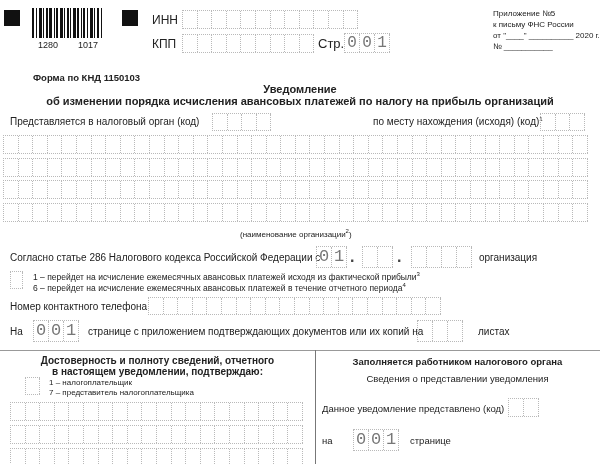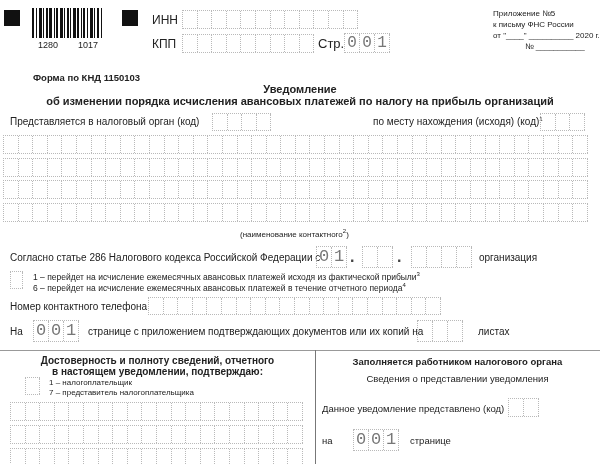--- a/index.html
+++ b/index.html
@@ -80,21 +80,21 @@
 <div class="lbl" style="left:318px;top:36px;font-size:13px;">Стр.</div>
 <div class="cells" style="left:344px;top:33px;height:18px;">
   <div class="cell" style="width:15px;font-size:16px;line-height:18px">0</div>
   <div class="cell" style="width:15px;font-size:16px;line-height:18px">0</div>
   <div class="cell" style="width:15px;font-size:16px;line-height:18px">1</div>
 </div>
 
 <div class="lbl small" style="left:493px;top:9px;">Приложение №5</div>
 <div class="lbl small" style="left:493px;top:20px;">к письму ФНС России</div>
 <div class="lbl small" style="left:493px;top:31px;">от "____" __________ 2020 г.</div>
-<div class="lbl small" style="left:493px;top:42px;margin-left:32px;">№ ___________</div>
+<div class="lbl small" style="left:493px;top:42px;">№ ___________</div>
 
 <div class="lbl bold" style="left:33px;top:72px;font-size:9.5px;">Форма по КНД 1150103</div>
 <div class="lbl bold" style="left:0;width:600px;text-align:center;top:83px;font-size:11px;">Уведомление</div>
 <div class="lbl bold" style="left:0;width:600px;text-align:center;top:95px;font-size:11px;">об изменении порядка исчисления авансовых платежей по налогу на прибыль организаций</div>
 
 <div class="lbl" style="left:10px;top:116px;">Представляется в налоговый орган (код)</div>
 <div class="cells" style="left:212px;top:113px;height:16px;">
   <div class="cell" style="width:14.6px"></div>
     <div class="cell" style="width:14.6px"></div>
     <div class="cell" style="width:14.6px"></div>
@@ -271,21 +271,21 @@
       <div class="cell" style="width: 14.6px;"></div>
       <div class="cell" style="width: 14.6px;"></div>
       <div class="cell" style="width: 14.6px;"></div>
       <div class="cell" style="width: 14.6px;"></div>
       <div class="cell" style="width: 14.6px;"></div>
       <div class="cell" style="width: 14.6px;"></div>
       <div class="cell" style="width: 14.6px;"></div>
     </div>
   </div>
 
-<div class="lbl small" style="left:240px;top:228px;"><span>(наименование контактного</span><span class="sup">2</span><span>)</span></div>
+<div class="lbl small" style="left:240px;top:228px;"><span>(наименование организации</span><span class="sup">2</span><span>)</span></div>
 
 <div class="lbl" style="left:10px;top:252px;">Согласно статье 286 Налогового кодекса Российской Федерации с</div>
 <div class="cells" style="left:316px;top:246px;height:20px;">
   <div class="cell" style="width:15px;font-size:17px;line-height:20px">0</div>
   <div class="cell" style="width:15px;font-size:17px;line-height:20px">1</div>
 </div>
 <div class="dot" style="left:350px;top:248px;">.</div>
 <div class="cells" style="left:362px;top:246px;height:20px;">
   <div class="cell" style="width:15px"></div>
     <div class="cell" style="width:15px"></div>

